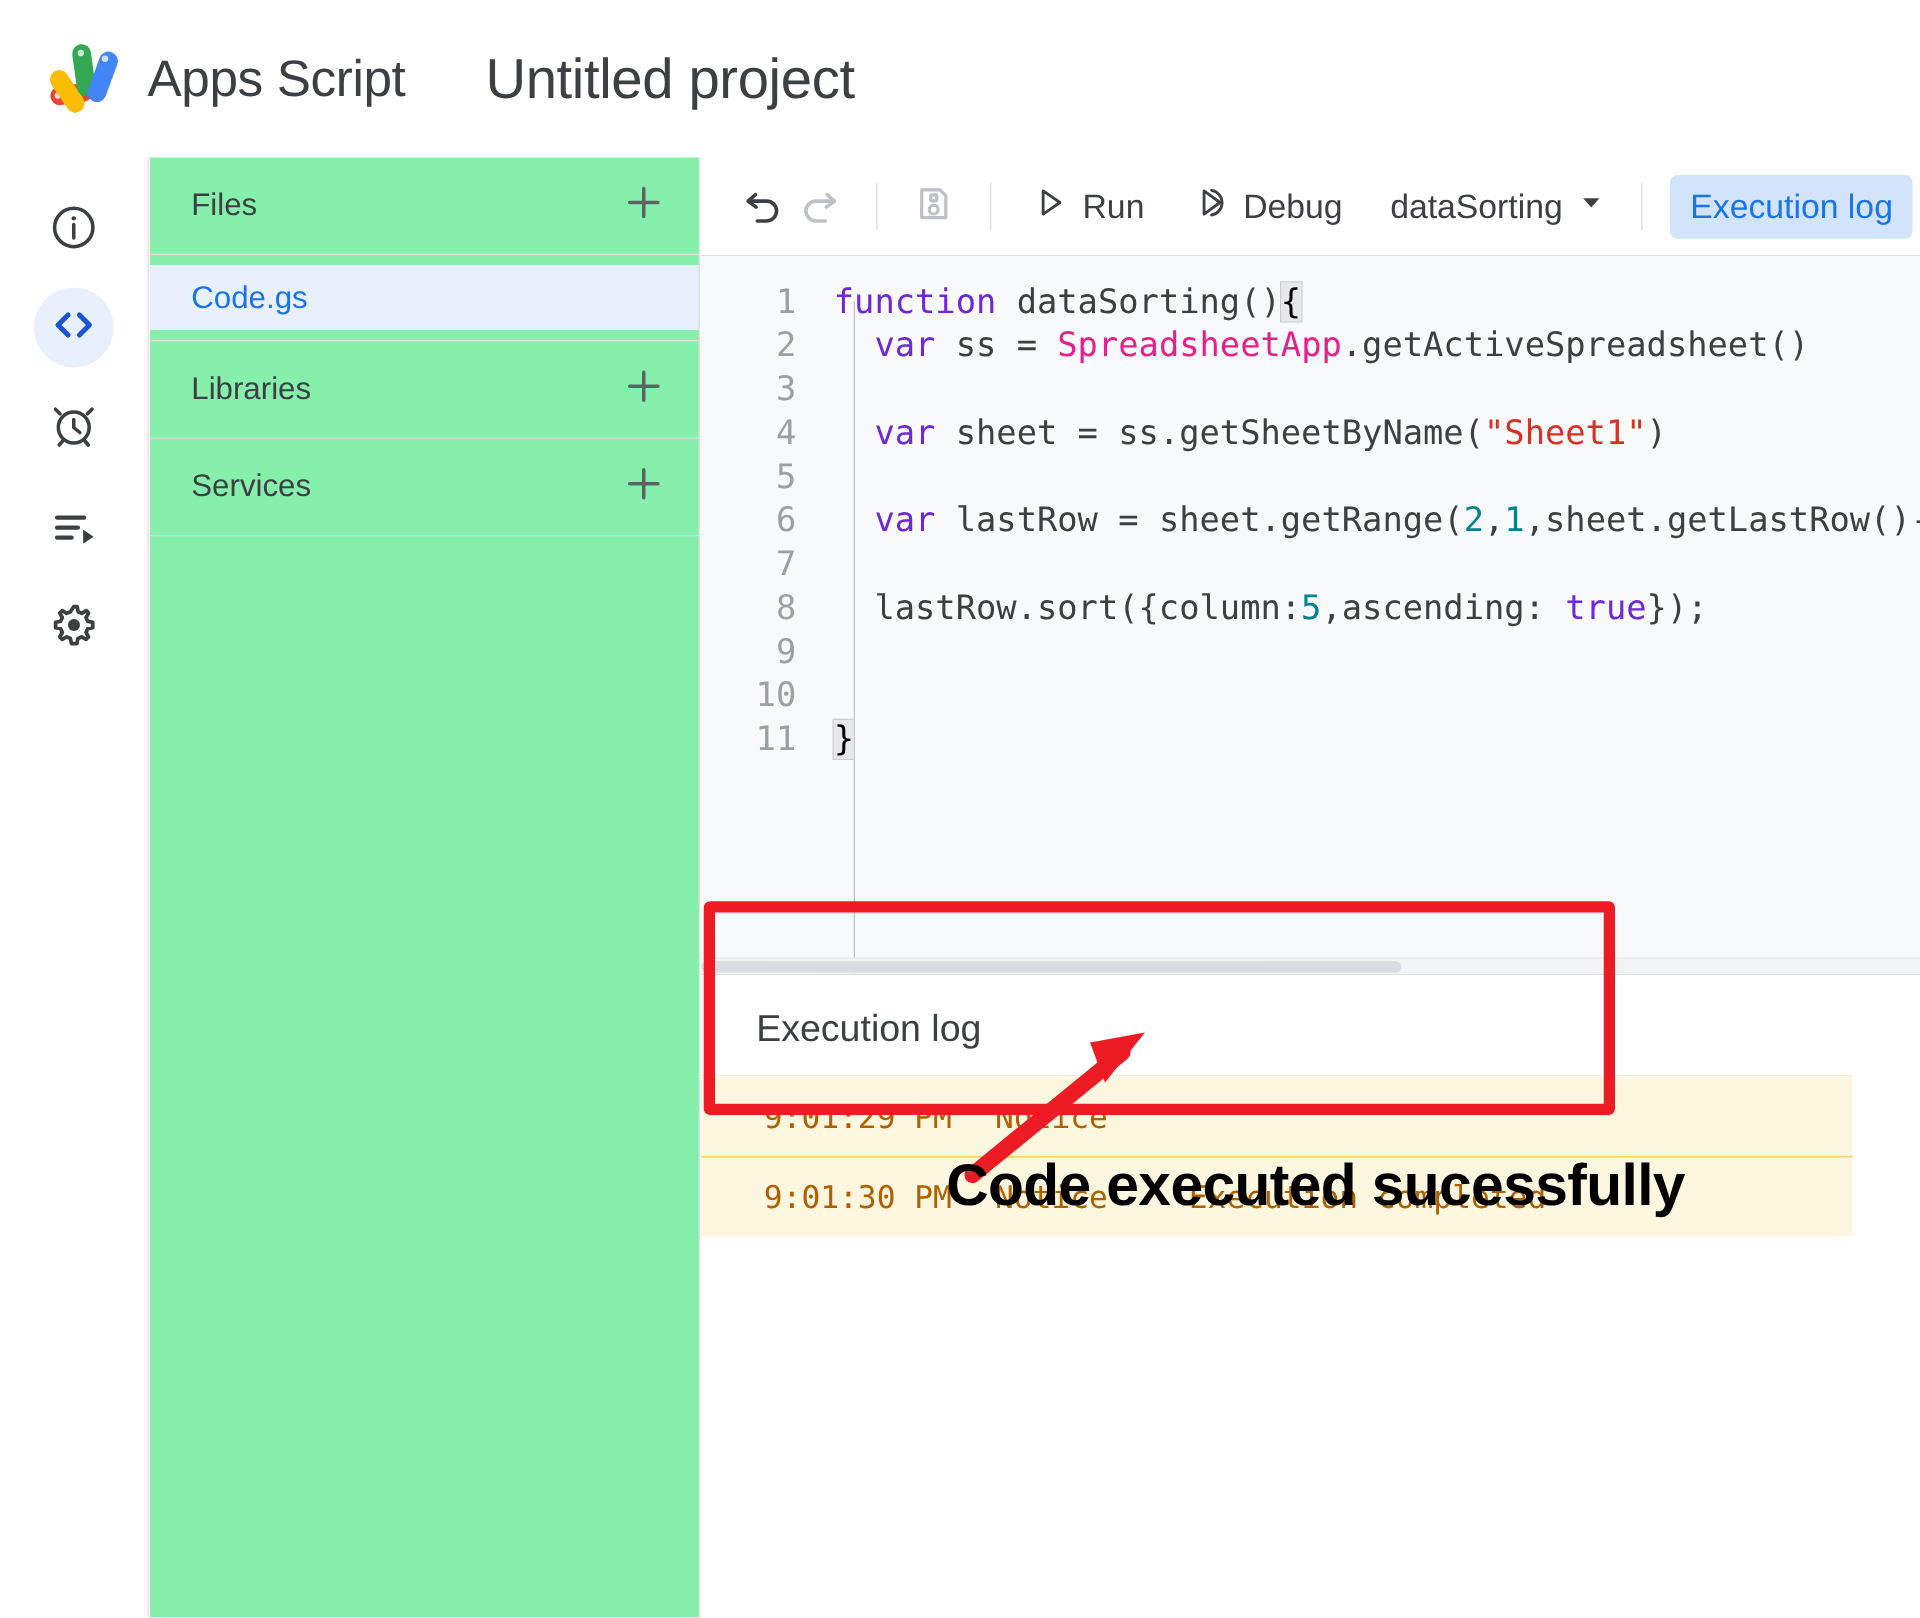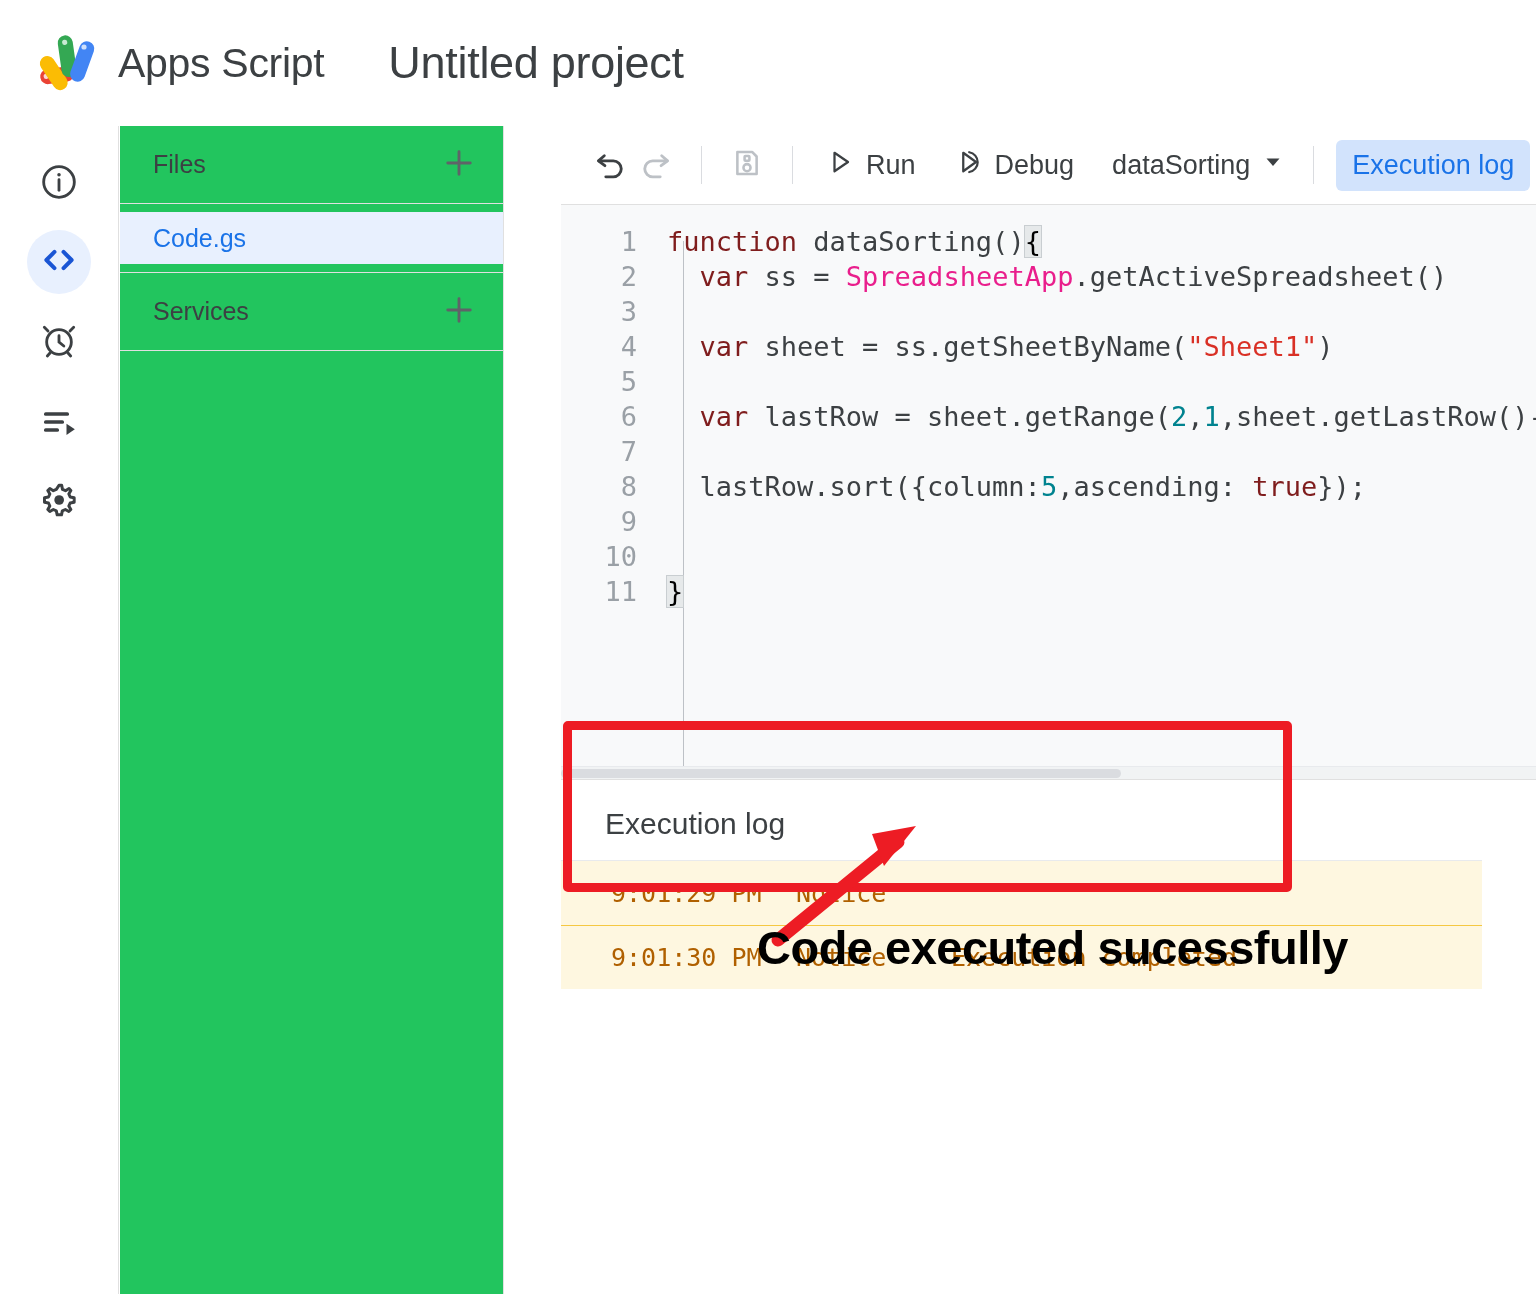--- a/index.html
+++ b/index.html
@@ -65,22 +65,22 @@
     display: flex;
     align-items: center;
     justify-content: center;
   }
   .rail-btn.active { background: #e8f0fe; }
 
   
   #files-panel {
     position: absolute;
     left: 120px; top: 126px;
-    width: 384px; height: 1168px;
-    background: #22c55e;
+    width: 440px; height: 1168px;
+    background: #86efac;
     border-right: 1px solid #e0e0e0;
   }
   .panel-head {
     position: relative;
     height: 78px;
     display: flex;
     align-items: center;
     border-bottom: 1px solid #e0e0e0;
   }
   .panel-head-label {
@@ -188,21 +188,21 @@
   #code-lines {
     position: absolute;
     left: 88px; top: 0;
     width: 887px; height: 100%;
     font-family: "DejaVu Sans Mono", monospace;
     font-size: 27px;
     line-height: 35px;
     white-space: pre;
   }
   .cl { position: absolute; left: 18px; }
-  .k-kw   { color: #7f1d1d; text-align: right; }      
+  .k-kw   { color: #6d28d9; text-align: right; }      
   .k-fn   { color: #3c4043; }      
   .k-cls  { color: #e91e8c; }      
   .k-str  { color: #d93025; }      
   .k-num  { color: #00838f; }      
   .k-pl   { color: #3c4043; }
   .brace-hl {
     background: #e6e9ea;
     outline: 1px solid #c9ced1;
   }
   #hscroll-track {
@@ -375,20 +375,30 @@
         </span>
       </span>
     </div>
 
     <div class="file-list">
       <div class="file-item selected">
         <span>Code.gs</span>
       </div>
     </div>
 
+    <div class="panel-head">
+      <span class="panel-head-label">Libraries</span>
+      <span class="plus-btn">
+        <span>
+          <svg width="36" height="36" viewBox="0 0 24 24" stroke="#5f6368" stroke-width="1.9" stroke-linecap="round">
+            <path d="M12 4.5 V19.5 M4.5 12 H19.5"></path>
+          </svg>
+        </span>
+      </span>
+    </div>
 
     <div class="panel-head">
       <span class="panel-head-label">Services</span>
       <span class="plus-btn">
         <span>
           <svg width="36" height="36" viewBox="0 0 24 24" stroke="#5f6368" stroke-width="1.9" stroke-linecap="round">
             <path d="M12 4.5 V19.5 M4.5 12 H19.5"></path>
           </svg>
         </span>
       </span>

